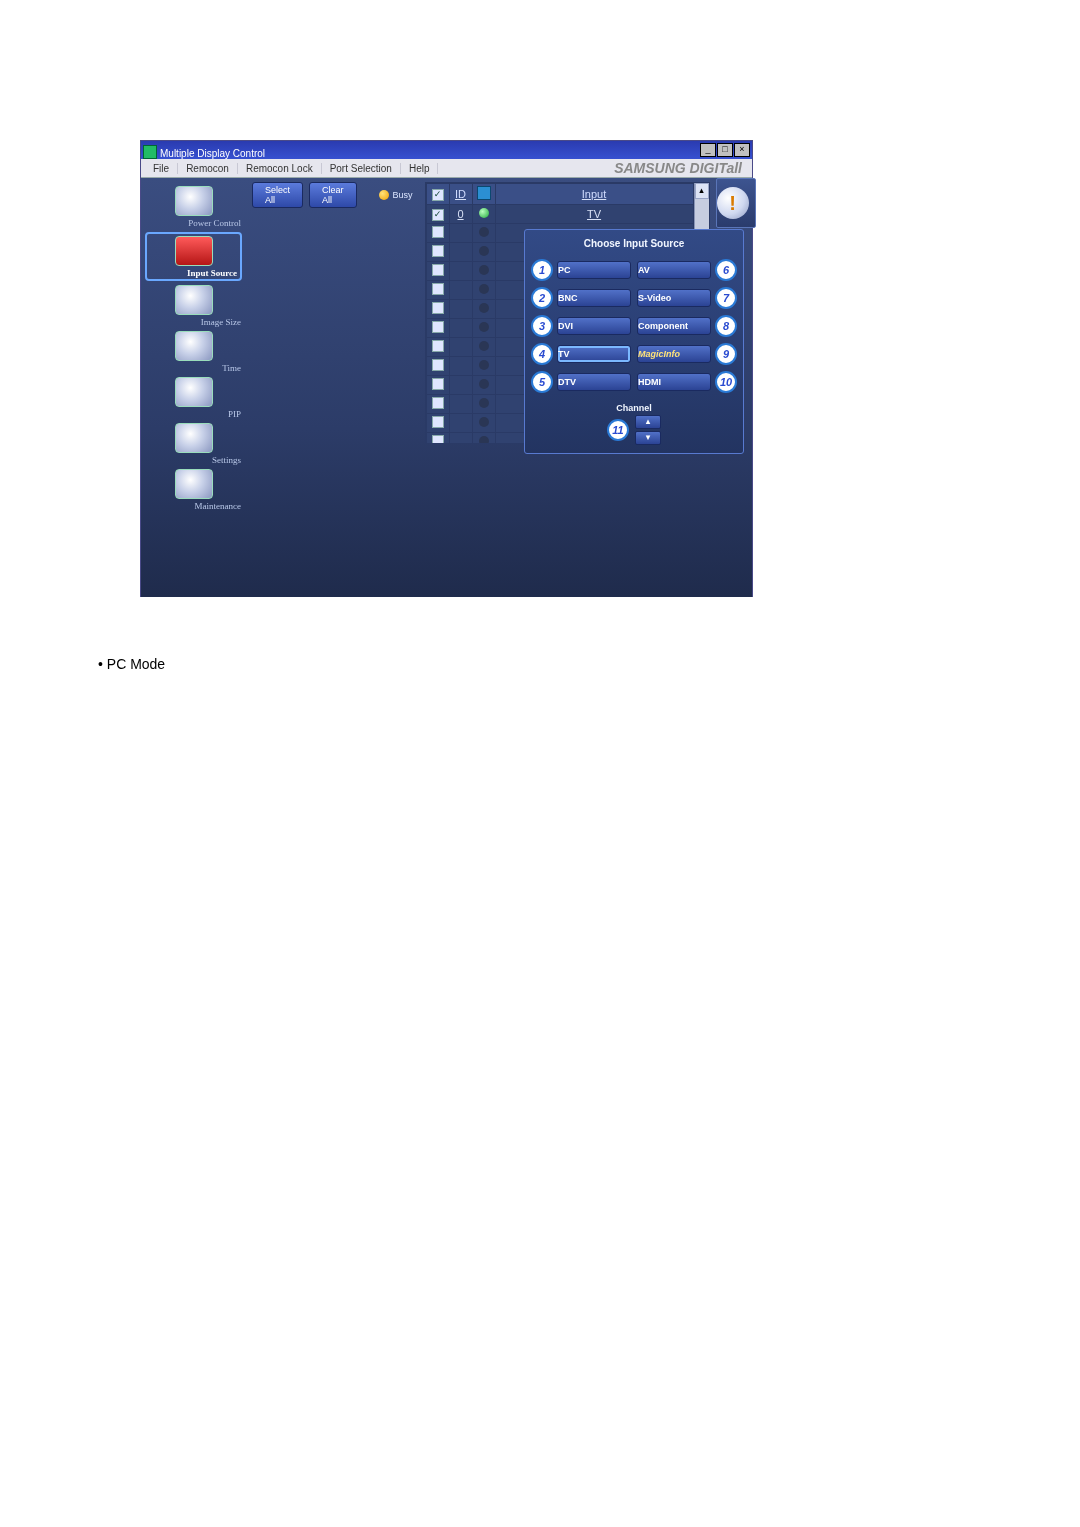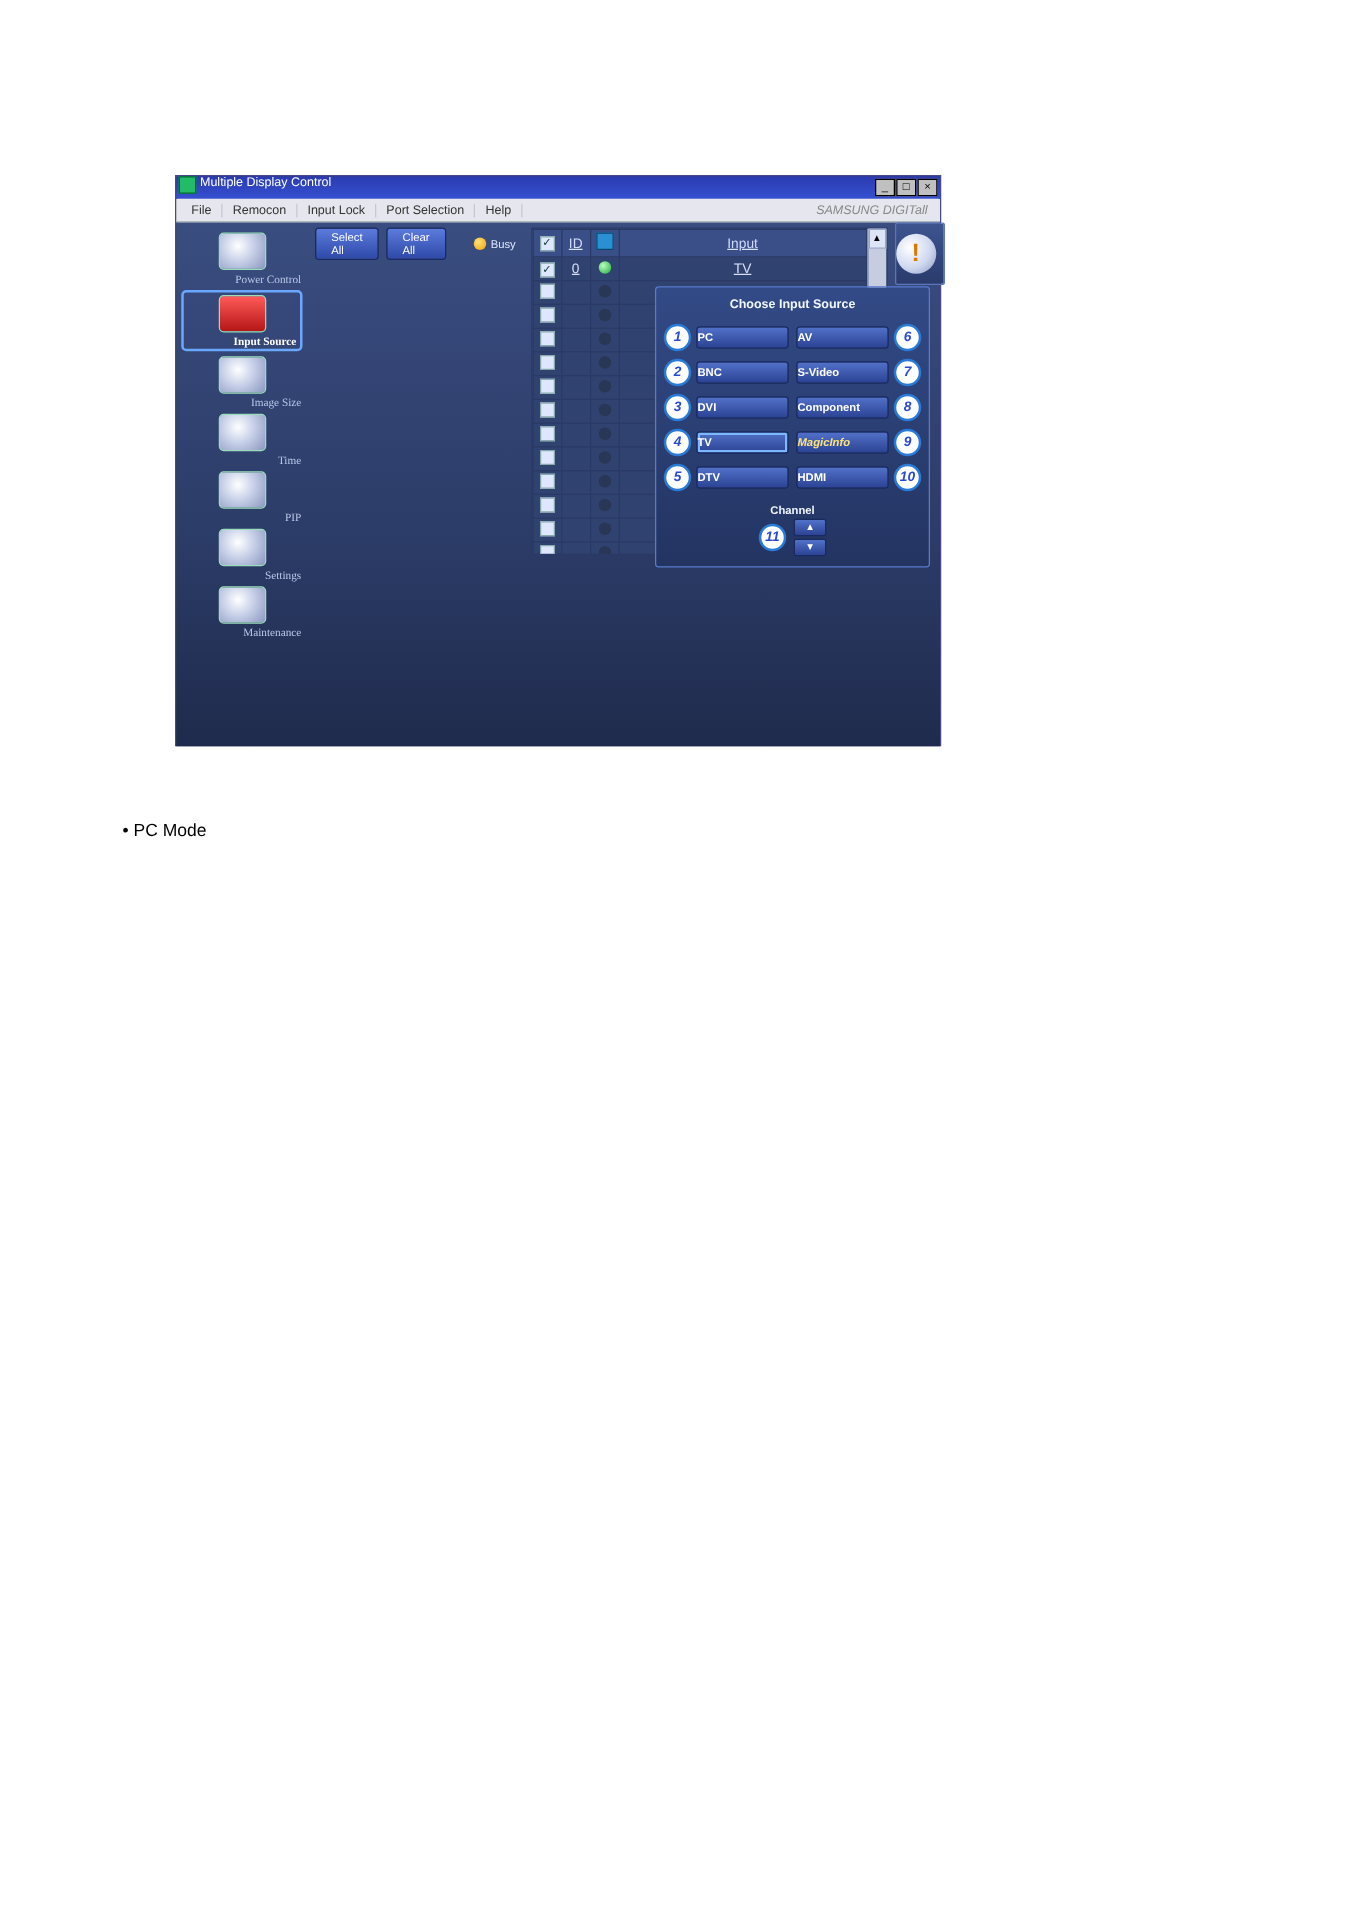--- a/index.html
+++ b/index.html
@@ -1,25 +1,25 @@
 <!DOCTYPE html>
 <html><head>
 <meta charset="utf-8">
 <style>
   html,body{margin:0;padding:0;background:#fff;font-family:Arial,Helvetica,sans-serif;}
   .page{width:1080px;height:1527px;position:relative;background:#fff;}
   .shot{position:absolute;left:140px;top:140px;width:611px;height:455px;border:1px solid #4a4a88;box-shadow:0 0 0 1px #000 inset;}
-  .titlebar{height:18px;background:linear-gradient(#2a3bb0,#3650d0);display:flex;align-items:flex-start;color:#fff;font-size:10px;padding:0 2px;position:relative;}
+  .titlebar{height:18px;background:linear-gradient(#2a3bb0,#3650d0);display:flex;align-items:flex-end;color:#fff;font-size:10px;padding:0 2px;position:relative;}
   .tb-icon{width:12px;height:12px;background:#2b6;border:1px solid #063;margin-right:3px;}
   .tb-title{flex:1;}
   .tb-ctl{position:absolute;right:2px;top:2px;display:flex;gap:1px;}
   .tb-ctl span{width:14px;height:12px;background:#c0c0c0;border:1px solid #000;font-size:9px;line-height:10px;text-align:center;color:#000;}
   .menubar{height:18px;background:#e6e6ee;border-bottom:1px solid #9aa;display:flex;align-items:center;font-size:10px;color:#333;padding:0 4px;}
   .menubar .mi{padding:0 8px;border-right:1px solid #c8c8d4;}
-  .brand{margin-left:auto;padding-right:6px;color:#888;font-style:italic;font-size:10px;}
+  .brand{margin-left:auto;padding-right:6px;color:#888;font-style:italic;font-size:14px;font-weight:bold;}
   .work{display:flex;height:calc(100% - 18px - 18px);background:linear-gradient(180deg,#3a4d80,#2c3c68 60%,#1f2b4c);}
   .sidebar{width:97px;padding:8px 4px 0 4px;display:flex;flex-direction:column;gap:4px;font-family:Liberation Serif, serif;}
   .sb-item{display:flex;flex-direction:column;align-items:center;gap:2px;}
   .sb-icon{width:36px;height:28px;border-radius:4px;background:radial-gradient(circle at 40% 35%,#fff,#c7d0e8 45%,#8a97c0);border:1px solid #9db;}
   .sb-label{font-size:9px;color:#b9c8e8;text-align:right;width:100%;padding-right:2px;}
   .sb-item.sel{border:2px solid #6aa8ff;border-radius:4px;padding:2px 2px 1px 2px;}
   .sb-item.sel .sb-label{color:#ffffff;font-weight:bold;}
   .center{flex:1;display:flex;flex-direction:row;min-width:0;}
   .ctl-row{height:22px;display:flex;align-items:center;gap:6px;padding:6px 6px 0 6px;}
   .btn{font-size:9px;color:#fff;padding:2px 12px;border-radius:3px;background:linear-gradient(#5b7bdc,#2e49a8);border:1px solid #1a2a60;}
@@ -69,21 +69,21 @@
       <span class="tb-title">Multiple Display Control</span>
       <div class="tb-ctl">
         <span>_</span>
         <span>□</span>
         <span>×</span>
       </div>
     </div>
     <div class="menubar">
       <span class="mi">File</span>
       <span class="mi">Remocon</span>
-      <span class="mi">Input Lock</span>
+      <span class="mi">Remocon Lock</span>
       <span class="mi">Port Selection</span>
       <span class="mi">Help</span>
       <span class="brand">SAMSUNG DIGITall</span>
     </div>
     <div class="work">
       <div class="sidebar">
         <div class="sb-item">
           <div class="sb-icon"></div>
           <div class="sb-label">Power Control</div>
         </div>

